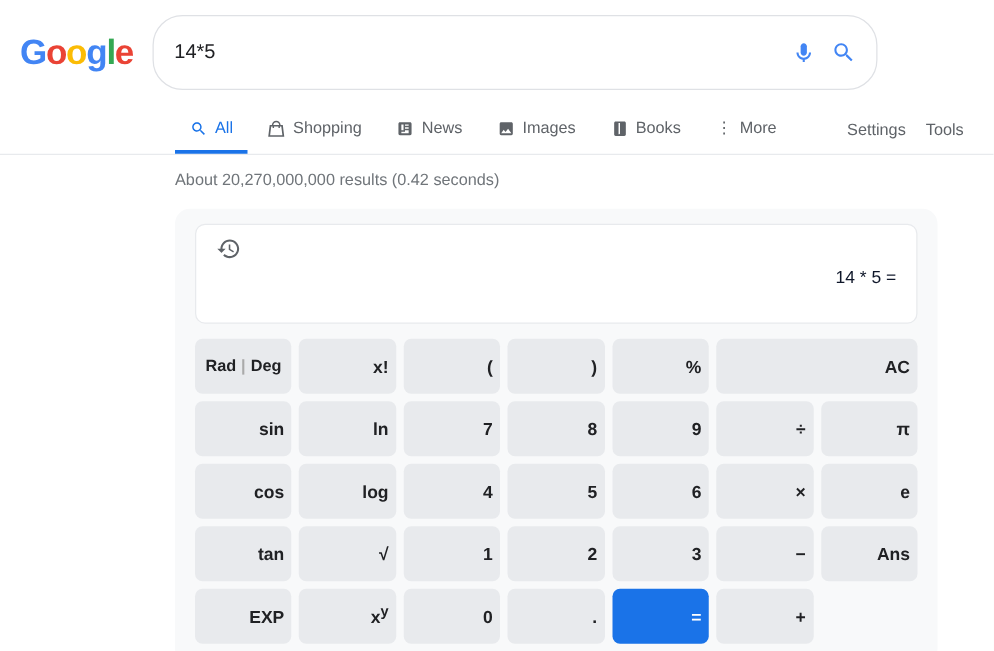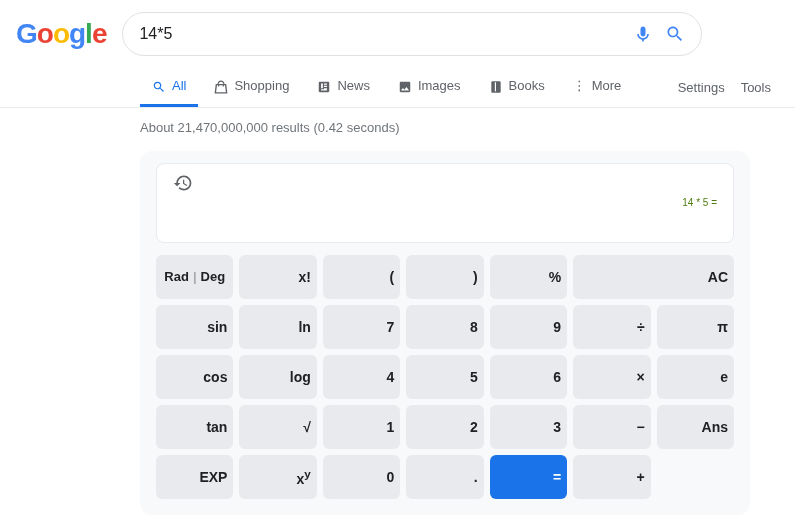--- a/index.html
+++ b/index.html
@@ -35,21 +35,21 @@
     .logo-e { color: #EA4335; }
 
     .search-bar {
       display: flex;
       align-items: center;
       border: 1px solid #dfe1e5;
       border-radius: 24px;
       padding: 8px 16px;
       flex: 1;
       max-width: 580px;
-      height: 44px;
+      height: 60px;
       box-shadow: none;
       gap: 48px;
     }
     .search-input {
       flex: 1;
       border: none;
       outline: none;
       font-size: 16px;
       color: #202124;
       background: transparent;
@@ -127,22 +127,22 @@
       position: relative;
       border: 1px solid #e8eaed;
     }
     .calc-history-icon {
       color: #5f6368;
       font-size: 18px;
       cursor: pointer;
     }
     .calc-expression {
       text-align: right;
-      font-size: 10px;
-      color: #4d7c0f;
+      font-size: 14px;
+      color: #0f172a;
       padding-top: 4px;
     }
     .calc-result {
       text-align: right;
       font-size: 42px;
       color: #202124;
       font-weight: 300;
       line-height: 1.1;
     }
 
@@ -260,21 +260,21 @@
     <span>⋮</span>
     <span>More</span>
   </div>
   <div class="nav-settings">
     <span class="nav-settings-item">Settings</span>
     <span class="nav-settings-item">Tools</span>
   </div>
 </div>
 
 <div class="results-info">
-  <span>About 21,470,000,000 results (0.42 seconds)</span>
+  <span>About 20,270,000,000 results (0.42 seconds)</span>
 </div>
 
 <div class="calc-container">
   <div class="calc-display">
     <div class="calc-history-icon">
       <svg width="20" height="20" viewBox="0 0 24 24">
           <path fill="#5f6368" d="M13 3c-4.97 0-9 4.03-9 9H1l3.89 3.89.07.14L9 12H6c0-3.87 3.13-7 7-7s7 3.13 7 7-3.13 7-7 7c-1.93 0-3.68-.79-4.94-2.06l-1.42 1.42C8.27 19.99 10.51 21 13 21c4.97 0 9-4.03 9-9s-4.03-9-9-9zm-1 5v5l4.28 2.54.72-1.21-3.5-2.08V8H12z"></path>
         </svg>
     </div>
     <div class="calc-expression">14 * 5 =</div>

